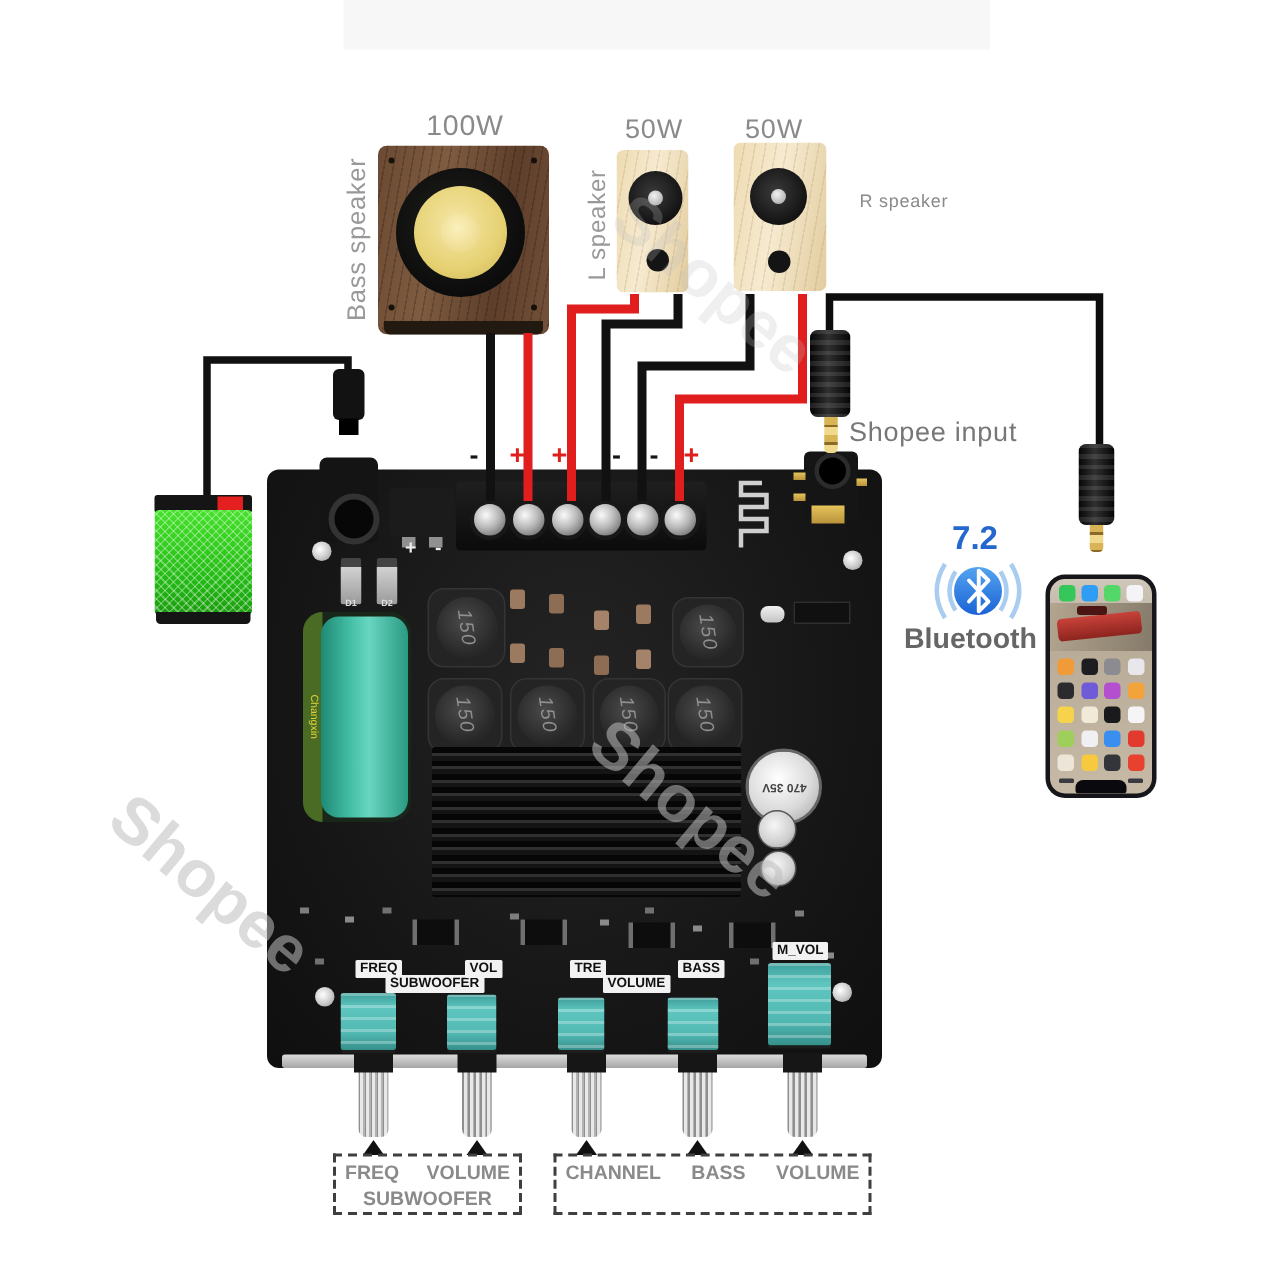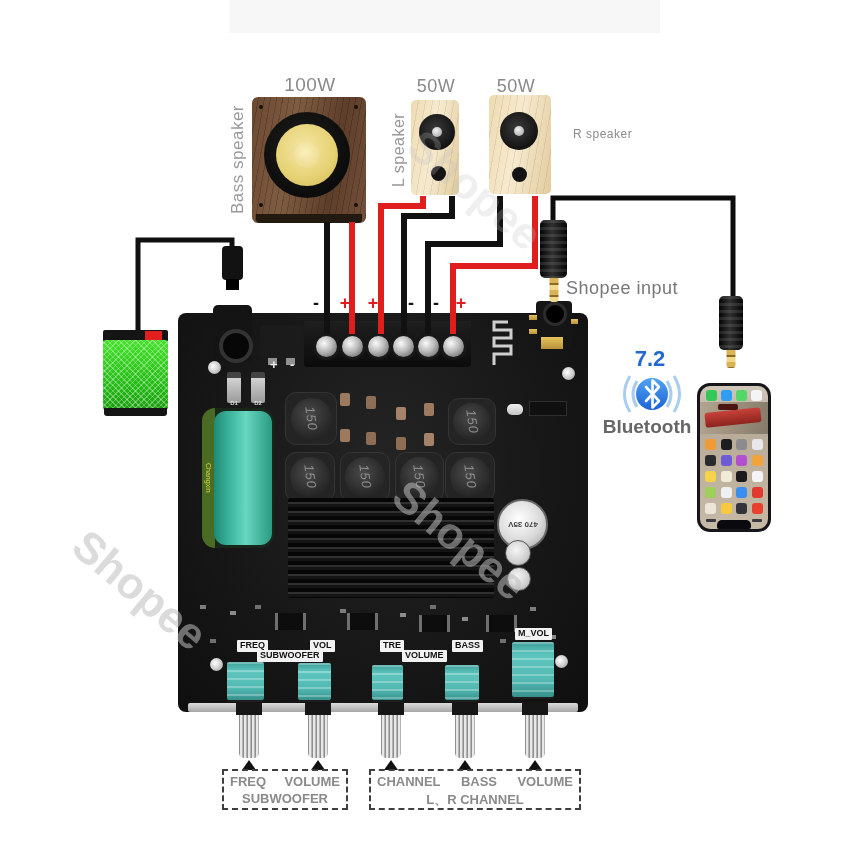--- a/index.html
+++ b/index.html
@@ -410,16 +410,15 @@
       <span>VOLUME</span>
     </div>
     <div class="r2">SUBWOOFER</div>
   </div>
   <div class="legend" style="left:369px;width:212px;">
     <div class="r1">
       <span>CHANNEL</span>
       <span>BASS</span>
       <span>VOLUME</span>
     </div>
-    <div class="r2">L、R CHANNEL</div>
   </div>
 
 </div>
 
 </body></html>

